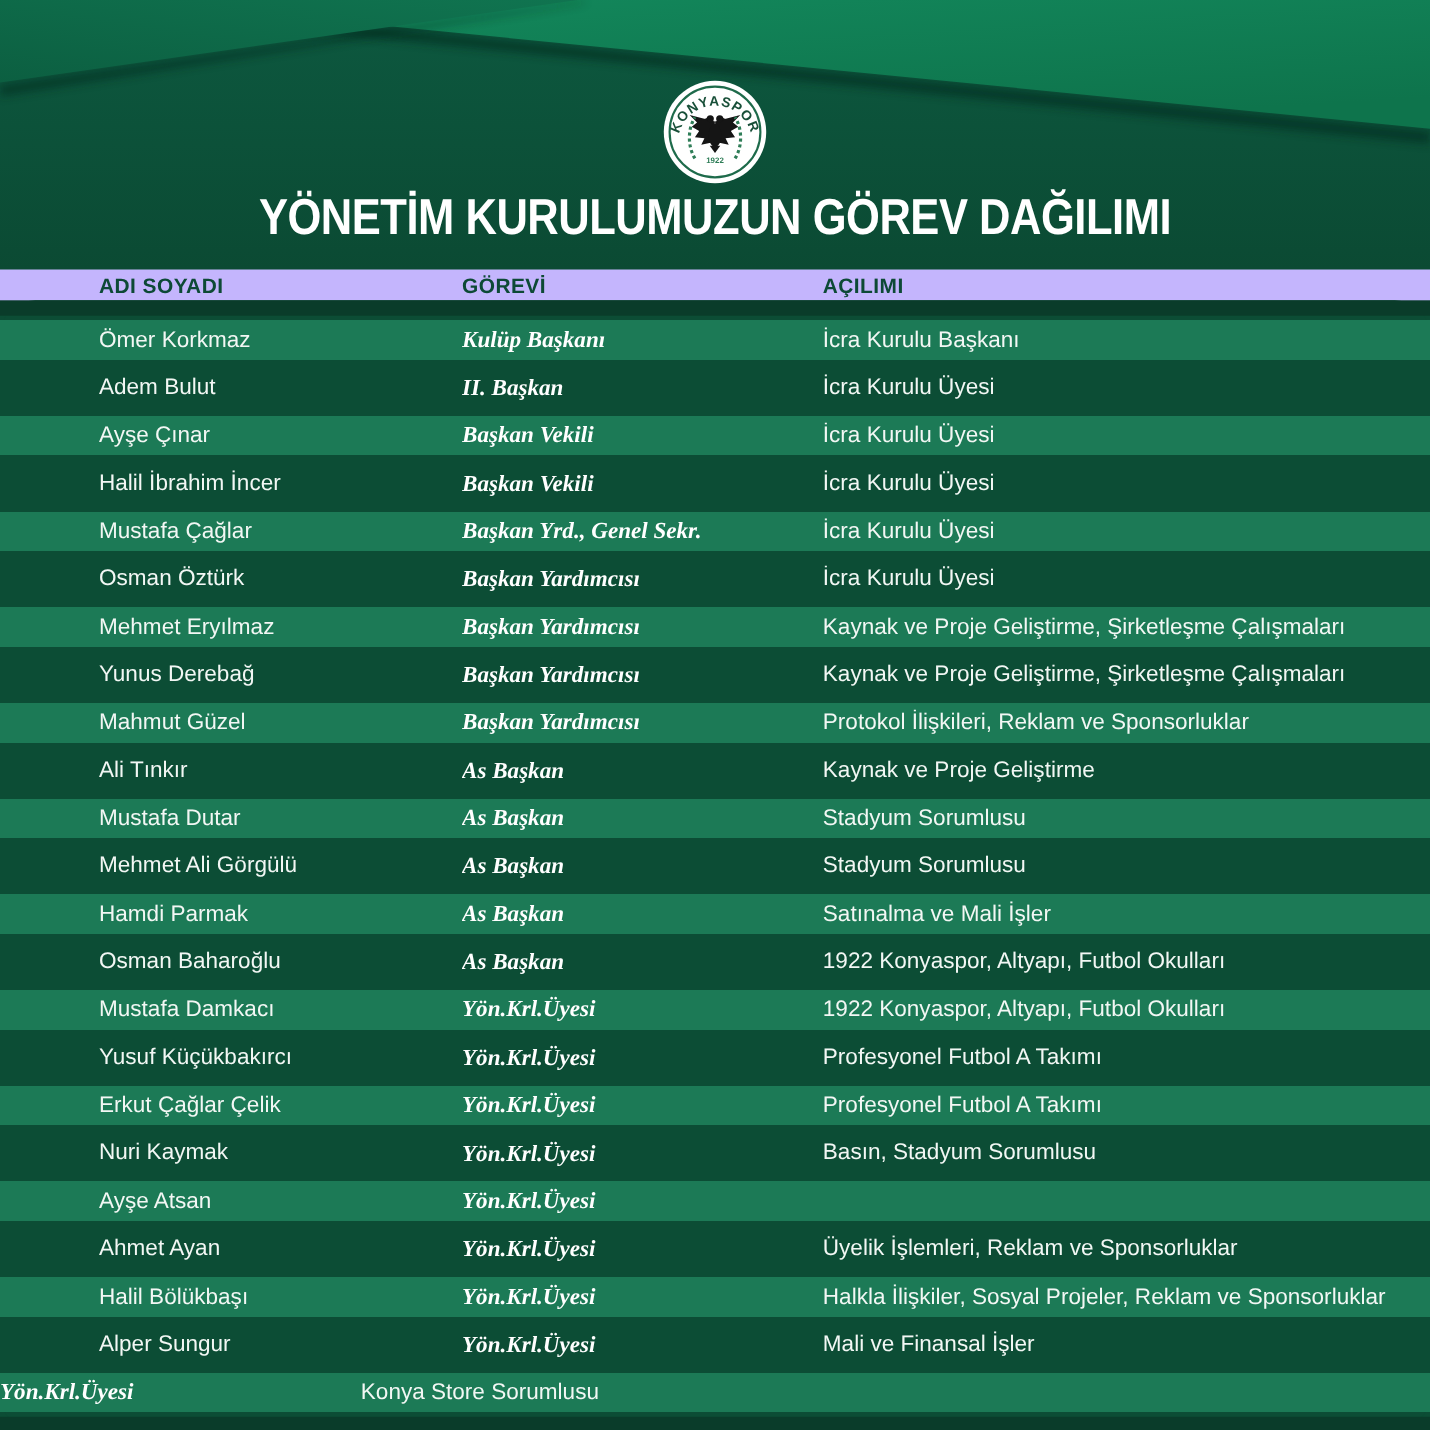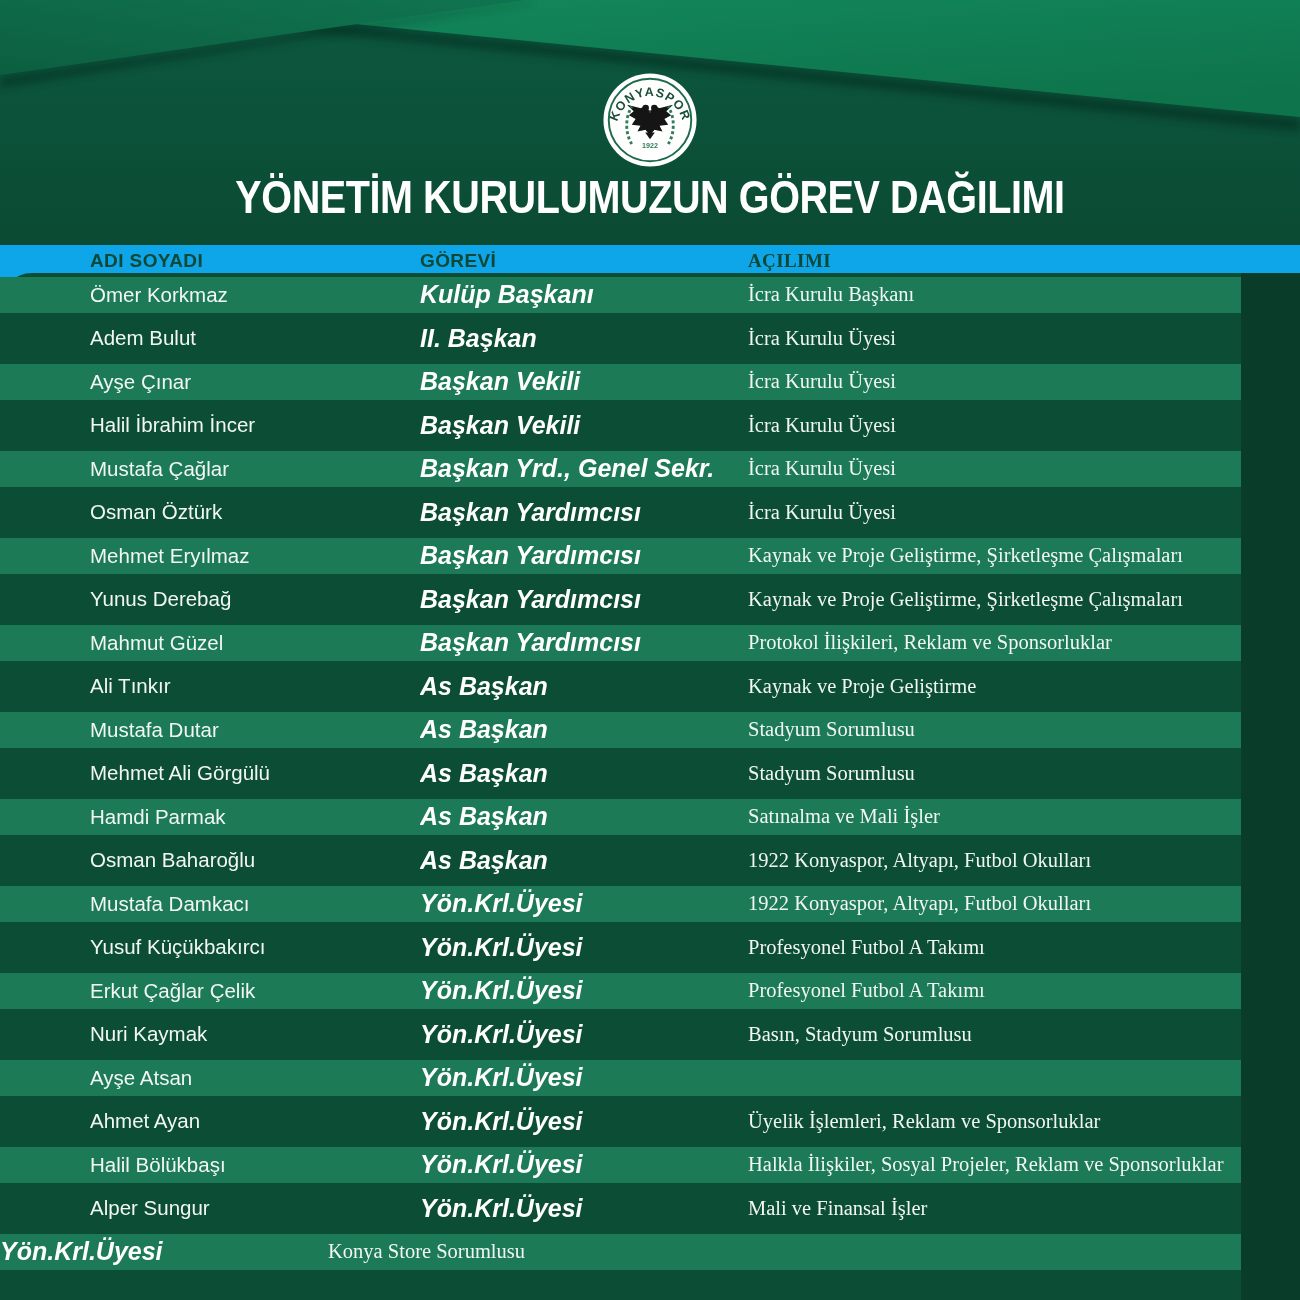--- a/index.html
+++ b/index.html
@@ -14,46 +14,46 @@
   .logo-wrap { position:absolute; top:72px; left:602px; width:96px; height:96px; }
   .page-title {
     position:absolute; top:173px; left:0; width:1300px;
     text-align:center; color:#ffffff; font-size:46px; font-weight:700;
     letter-spacing:-0.5px; transform:scaleX(0.86); transform-origin:center;
     white-space:nowrap; line-height:48px;
   }
   
   .colhead {
     position:absolute; top:245px; left:0; width:1300px; height:32px;
-    background:#0ea5e9; display:flex; align-items:center;
+    background:#c4b5fd; display:flex; align-items:center;
     color:#0D4936; font-weight:700; font-size:19px; letter-spacing:0.4px;
   }
   
   .table {
     position:absolute; top:273px; left:0; width:1300px; height:1027px;
-    background:#0C4D35; display:flex; flex-direction:row;border-radius:32px;
+    background:#0C4D35; display:flex; flex-direction:column;border-radius:32px;
   }
   .gap-top { height:14px; background:#0A3C2A; flex:none; }
   .gap-bottom { flex:1; background:#0A3C2A; }
   .row {
     height:43.5px; flex:none; box-sizing:border-box;
     display:flex; align-items:center;
     font-size:20.5px; color:#F2F7F4;
   }
   .row--light {
     background-color:#1C7A56;
     background-clip:content-box;
     padding:4px 0;
   }
   
   .c-name   { width:330px; padding-left:90px; box-sizing:content-box; flex:none;
               white-space:nowrap; overflow:hidden; }
   .c-role   { width:328px; flex:none; white-space:nowrap; overflow:hidden; }
-  .c-detail { flex:1; padding-right:18px; white-space:nowrap; overflow:hidden;font-family:Liberation Serif, serif; }
-  .row .c-role { font-weight:700; font-style:italic; color:#FFFFFF; font-size:25px; }
+  .c-detail { flex:1; padding-right:18px; white-space:nowrap; overflow:hidden; }
+  .row .c-role { font-weight:700; font-style:italic; color:#FFFFFF; font-size:21px;font-family:Liberation Serif, serif; }
   .row .c-name, .row .c-detail { font-size:20.5px; }
 </style>
 </head>
 <body>
 
 <div class="canvas">
 
   <div class="hero">
     <svg width="1300" height="245" viewBox="0 0 1300 245">
       <defs>

